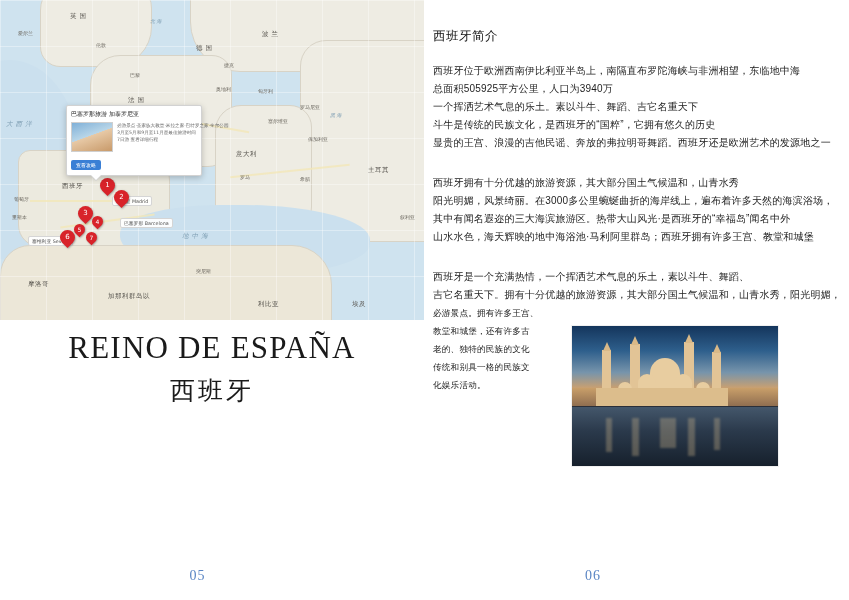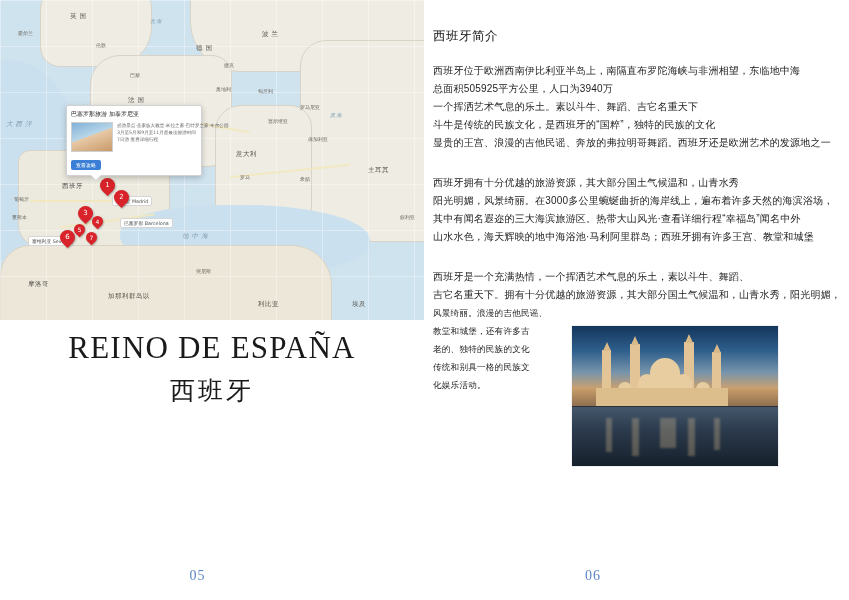--- a/index.html
+++ b/index.html
@@ -425,40 +425,40 @@
 
   <div class="page page-right">
     <div class="right-inner">
 
       <div class="r-heading">西班牙简介</div>
 
       <div class="r-para">
         <div>西班牙位于欧洲西南伊比利亚半岛上，南隔直布罗陀海峡与非洲相望，东临地中海</div>
         <div>总面积505925平方公里，人口为3940万</div>
         <div>一个挥洒艺术气息的乐土。素以斗牛、舞蹈、吉它名重天下</div>
-        <div>斗牛是传统的民族文化，是西班牙的“国粹”，独特的民族的文化</div>
+        <div>斗牛是传统的民族文化，是西班牙的“国粹”，它拥有悠久的历史</div>
         <div>显贵的王宫、浪漫的吉他民谣、奔放的弗拉明哥舞蹈。西班牙还是欧洲艺术的发源地之一</div>
       </div>
 
       <div class="r-para">
         <div>西班牙拥有十分优越的旅游资源，其大部分国土气候温和，山青水秀</div>
         <div>阳光明媚，风景绮丽。在3000多公里蜿蜒曲折的海岸线上，遍布着许多天然的海滨浴场，</div>
-        <div>其中有闻名遐迩的三大海滨旅游区。热带大山风光·查看详细行程“幸福岛”闻名中外</div>
+        <div>其中有闻名遐迩的三大海滨旅游区。热带大山风光·是西班牙的“幸福岛”闻名中外</div>
         <div>山水水色，海天辉映的地中海浴池·马利阿里群岛；西班牙拥有许多王宫、教堂和城堡</div>
       </div>
 
       <div class="flow">
         <div style="width:345px;">
           <div class="r-para" style="margin-bottom:0;">
             <div>西班牙是一个充满热情，一个挥洒艺术气息的乐土，素以斗牛、舞蹈、</div>
             <div>吉它名重天下。拥有十分优越的旅游资源，其大部分国土气候温和，山青水秀，阳光明媚，</div>
           </div>
         </div>
         <div class="flow-text">
-          <div>风景绮丽。浪漫的吉他民谣、</div>
+          <div>必游景点。拥有许多王宫、</div>
           <div>教堂和城堡，还有许多古</div>
           <div>老的、独特的民族的文化</div>
           <div>传统和别具一格的民族文</div>
           <div>化娱乐活动。</div>
         </div>
 
         <div class="photo">
           <div class="ph-sky"></div>
           <div class="ph-tower" style="left:30px; top:24px; width:9px; height:56px;"></div>
           <div class="ph-tower" style="left:58px; top:18px; width:10px; height:62px;"></div>

